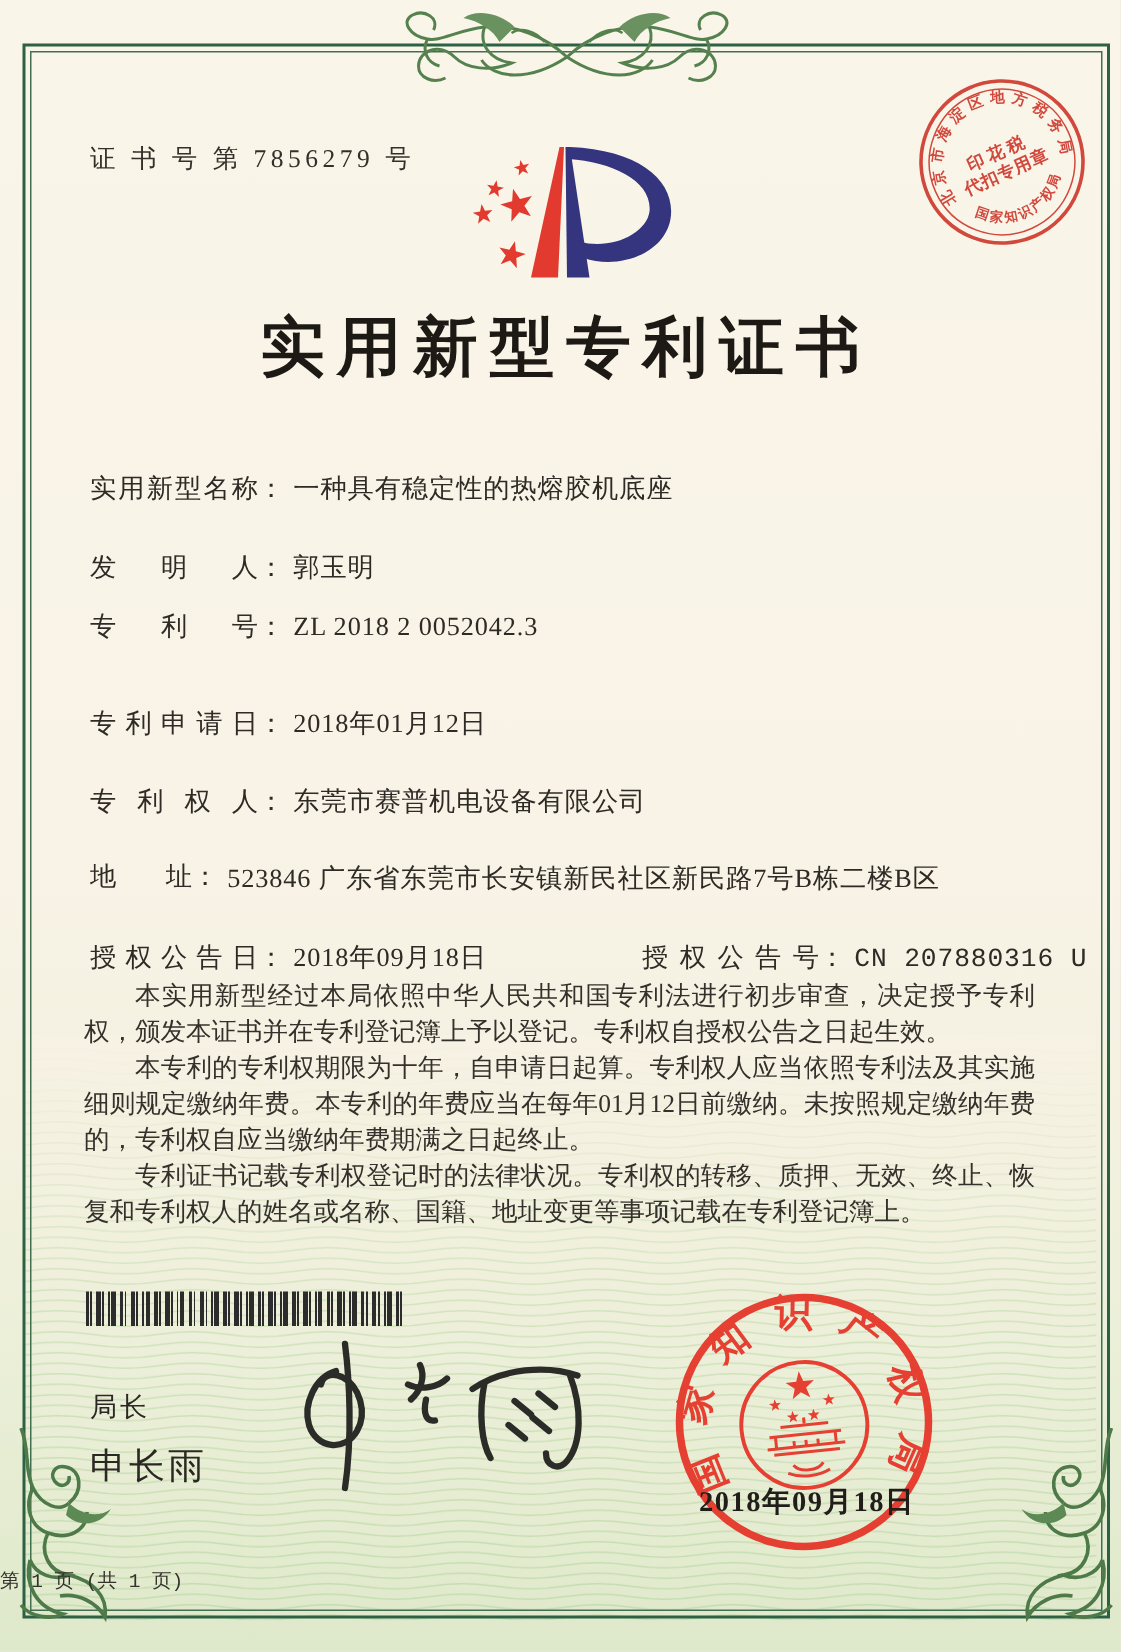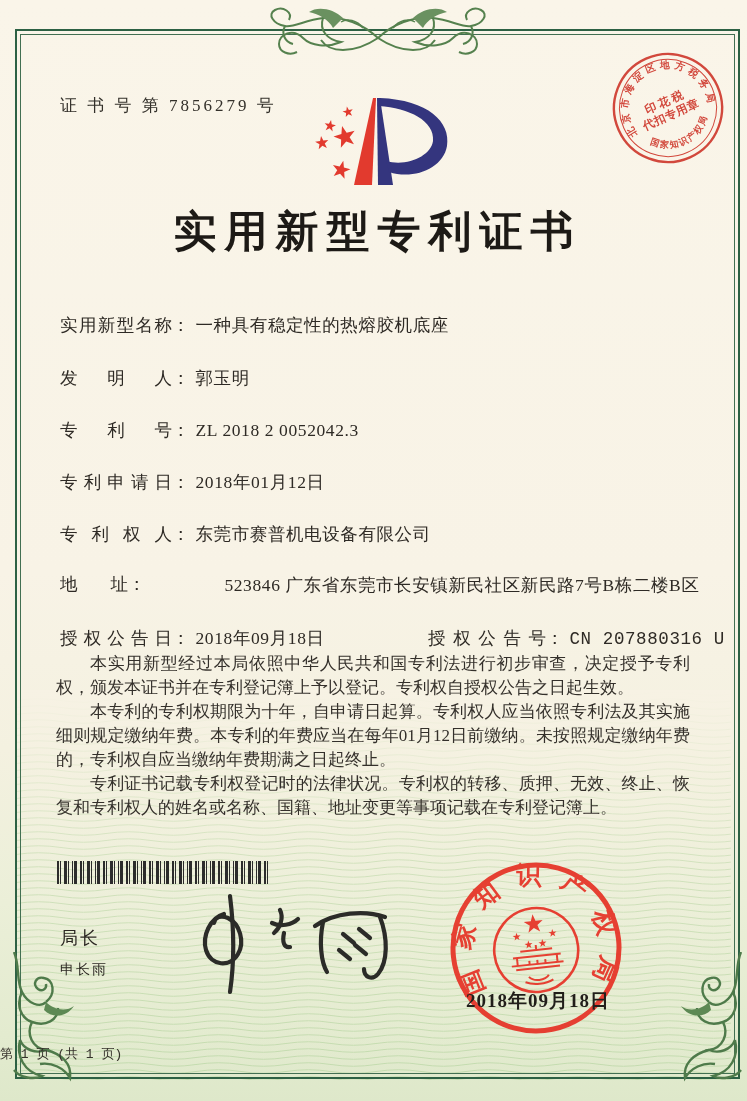--- a/index.html
+++ b/index.html
@@ -19,37 +19,37 @@
   .corner.right{right:6px; transform:scaleX(-1);}
   .cert-no{position:absolute; left:60px; top:94px; font-size:17px; letter-spacing:3px; color:#33302a;}
   .logo{position:absolute; left:283px; top:84px;}
   .title{position:absolute; top:203px; left:0; width:100%; text-align:center;
          font-size:43px; font-weight:700; letter-spacing:8px; color:#1d1a16;}
   .row{position:absolute; left:60px; font-size:17.5px; color:#2e2a25; white-space:nowrap;}
   .f-label{display:inline-block; width:112px; text-align:justify; text-align-last:justify; vertical-align:top;}
   .f-colon{display:inline-block; margin-right:6px;}
   .f-value{letter-spacing:0.6px;}
   .row-addr .f-label{width:68px;}
-  .row-addr .f-value{display:inline-block; width:548px; white-space:normal; line-height:27px; vertical-align:top;text-align:right;}
+  .row-addr .f-value{display:inline-block; width:548px; white-space:normal; line-height:27px; vertical-align:top;}
   .col-right{position:absolute; left:368px; top:0;font-family:Liberation Mono, monospace;}
   .col-right .f-label{width:118px;}
   .body-text{position:absolute; left:56px; top:652px; width:634px; font-size:17px;
              line-height:24px; text-align:justify; color:#34302b;}
   .body-text p{margin:0; text-indent:2em;}
   .barcode{position:absolute; left:57px; top:861px; width:212px; height:23px;
     background:repeating-linear-gradient(90deg,
       #2c2c2c 0 2px, transparent 2px 3px,
       #2c2c2c 3px 4px, transparent 4px 7px,
       #2c2c2c 7px 10px, transparent 10px 11px,
       #2c2c2c 11px 12px, transparent 12px 15px,
       #2c2c2c 15px 16px, transparent 16px 17px,
       #2c2c2c 17px 20px, transparent 20px 23px);
   }
   .sig-title{position:absolute; left:60px; top:926px; font-size:18px; letter-spacing:2px; color:#2b2722;}
-  .sig-name{position:absolute; left:60px; top:961px; font-size:14px; letter-spacing:2px; color:#2b2722;}
+  .sig-name{position:absolute; left:60px; top:961px; font-size:24px; letter-spacing:2px; color:#2b2722;}
   .signature{position:absolute; left:180px; top:886px;}
   .stamp{position:absolute; left:603px; top:43px; opacity:0.93;}
   .seal{position:absolute; left:446px; top:853px; opacity:0.96;}
   .seal-date{position:absolute; left:448px; top:988px; width:180px; text-align:center;
              font-size:19px; letter-spacing:1px; font-weight:600; color:#211e1a;}
   .footer{position:absolute; top:1045px; left:0; width:100%; text-align:left; font-size:13px; color:#35312b;font-family:Liberation Mono, monospace;}
   .seal-text{font-weight:700; fill:#e6392c;}
   .stamp-text{font-weight:700; fill:#cf3b2f;}
 </style>
 </head>
@@ -129,21 +129,21 @@
   </svg>
 
   <div class="title">实用新型专利证书</div>
 
   <div class="row" style="top:313px">
     <span class="f-label">实用新型名称</span><span class="f-colon">：</span><span class="f-value">一种具有稳定性的热熔胶机底座</span>
   </div>
   <div class="row" style="top:366px">
     <span class="f-label">发明人</span><span class="f-colon">：</span><span class="f-value">郭玉明</span>
   </div>
-  <div class="row" style="top:418px">
+  <div class="row" style="top:405px">
     <span class="f-label">专利号</span><span class="f-colon">：</span><span class="f-value">ZL 2018 2 0052042.3</span>
   </div>
   <div class="row" style="top:470px">
     <span class="f-label">专利申请日</span><span class="f-colon">：</span><span class="f-value">2018年01月12日</span>
   </div>
   <div class="row" style="top:522px">
     <span class="f-label">专利权人</span><span class="f-colon">：</span><span class="f-value">东莞市赛普机电设备有限公司</span>
   </div>
   <div class="row row-addr" style="top:572px">
     <span class="f-label">地址</span><span class="f-colon">：</span><span class="f-value">523846 广东省东莞市长安镇新民社区新民路7号B栋二楼B区</span>

